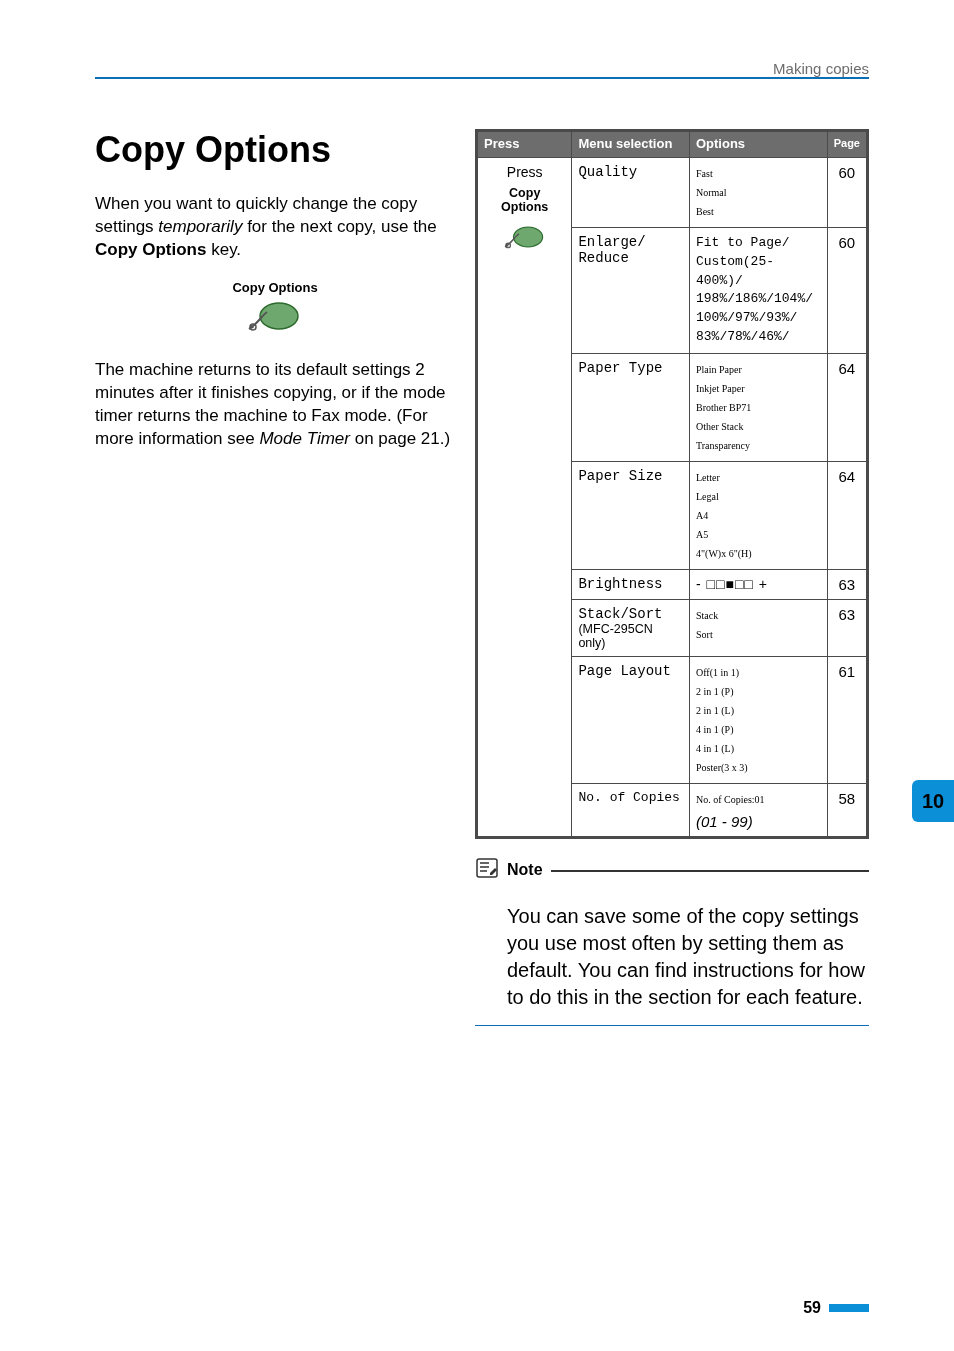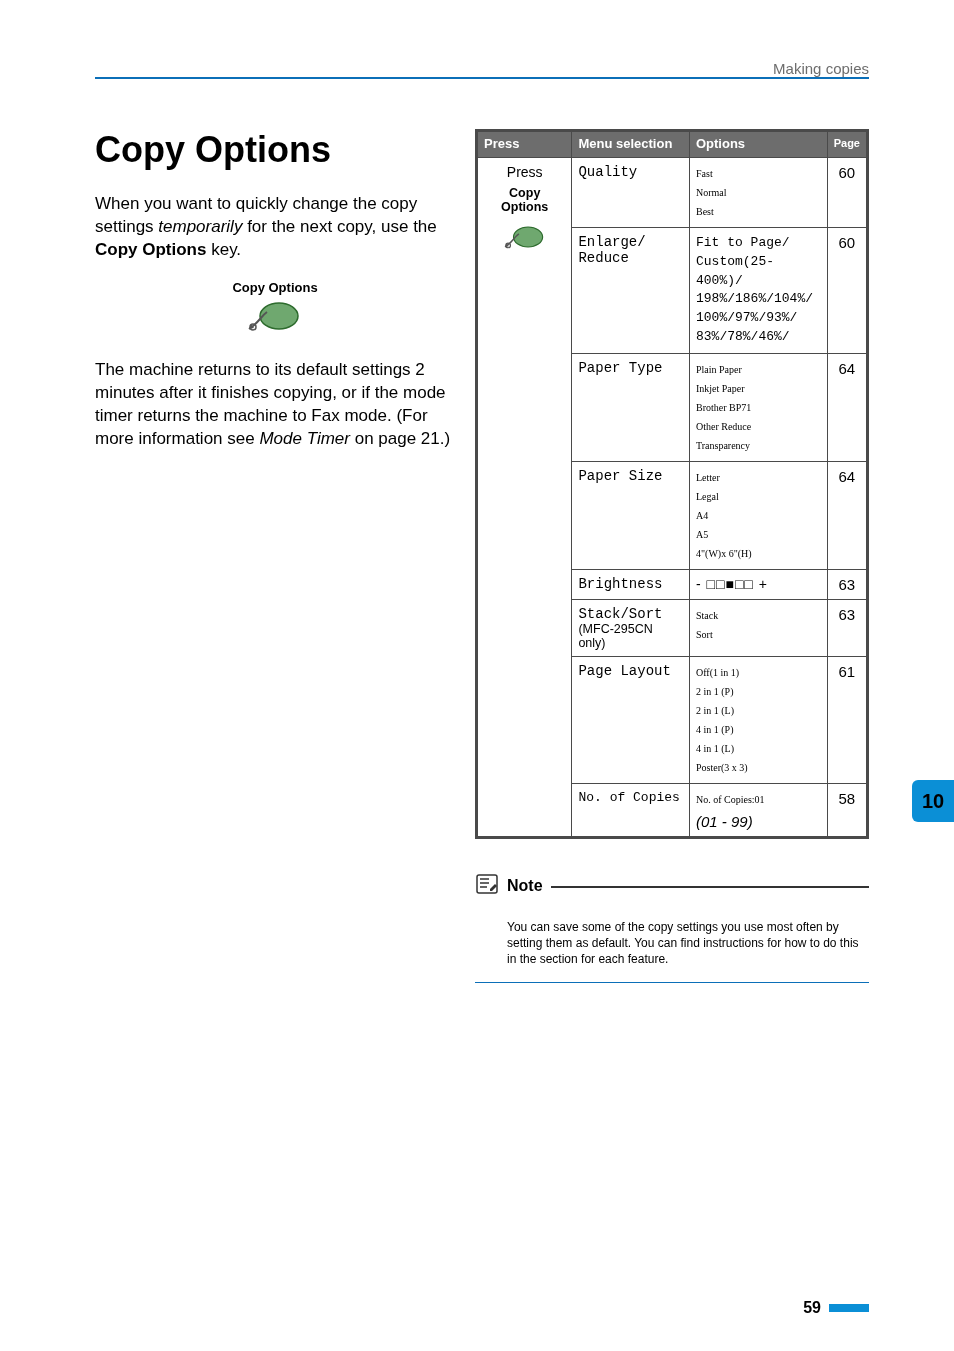--- a/index.html
+++ b/index.html
@@ -22,24 +22,24 @@
   table.opts th.page-h { text-align: center; font-size: 11px; }
   table.opts td { border: 1px solid #4a4a4a; padding: 6px 6px; vertical-align: top; }
   table.opts td.press-cell { text-align: center; font-size: 14px; }
   table.opts td.press-cell .p1 { margin-bottom: 6px; }
   table.opts td.press-cell .p2 { font-weight: bold; font-size: 12.5px; margin-bottom: 6px; }
   table.opts td.menu { font-family: "Courier New", monospace; font-size: 14px; }
   table.opts td.pg { text-align: center; font-size: 15px; }
   table.opts .opt-line { font-family: Liberation Serif, serif; font-size: 10px; line-height: 1.9; white-space: nowrap; }
   table.opts .opt-block { font-family: "Courier New", monospace; font-size: 13px; line-height: 1.45; }
   table.opts .sub { font-size: 12.5px; font-family: Arial, sans-serif; }
-  .note-head { display: flex; align-items: center; gap: 8px; margin-top: 34px; margin-bottom: 2px; }
+  .note-head { display: flex; align-items: center; gap: 8px; margin-top: 18px; margin-bottom: 2px; }
   .note-head .lbl { font-weight: bold; font-size: 16px; }
   .note-head .line { flex: 1; height: 1.5px; background: #333; margin-top: 2px; }
-  .note-body { font-size: 12px; line-height: 1.35; padding: 4px 0 12px 32px; margin-top: 16px; }
+  .note-body { font-size: 20px; line-height: 1.35; padding: 4px 0 12px 32px; margin-top: 16px; }
   .note-end { height: 1.5px; background: #0b6fb8; margin-left: 0; margin-top: 2px; width: 100%; }
   .side-tab { position: absolute; right: 0; top: 780px; width: 42px; height: 42px; background: #0b8fd6; color: #000000; font-size: 20px; font-weight: bold; display: flex; align-items: center; justify-content: center; border-top-left-radius: 6px; border-bottom-left-radius: 6px; }
   .foot { position: absolute; bottom: 34px; right: 85px; display: flex; align-items: center; gap: 8px; }
   .foot .num { font-weight: bold; font-size: 16px; }
   .foot .bar { width: 40px; height: 8px; background: #0b8fd6; }
   .brightness-glyph { font-family: Arial, sans-serif; letter-spacing: 1px; font-size: 14px; }
 </style>
 </head>
 <body>
 
@@ -108,21 +108,21 @@
                 <div class="opt-block">Fit to Page/<br>Custom(25-400%)/<br>198%/186%/104%/<br>100%/97%/93%/<br>83%/78%/46%/</div>
               </td>
               <td class="pg">60</td>
             </tr>
             <tr>
               <td class="menu">Paper Type</td>
               <td>
                 <div class="opt-line">Plain Paper</div>
                 <div class="opt-line">Inkjet Paper</div>
                 <div class="opt-line">Brother BP71</div>
-                <div class="opt-line">Other Reduce</div>
+                <div class="opt-line">Other Stack</div>
                 <div class="opt-line">Transparency</div>
               </td>
               <td class="pg">64</td>
             </tr>
             <tr>
               <td class="menu">Paper Size</td>
               <td>
                 <div class="opt-line">Letter</div>
                 <div class="opt-line">Legal</div>
                 <div class="opt-line">A4</div>

